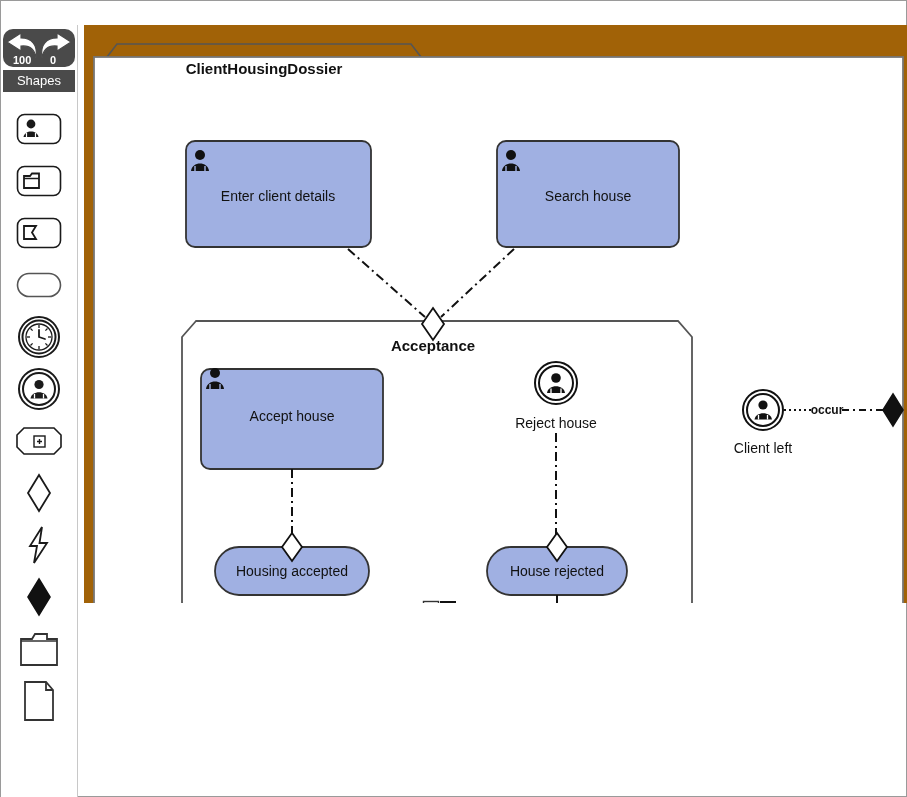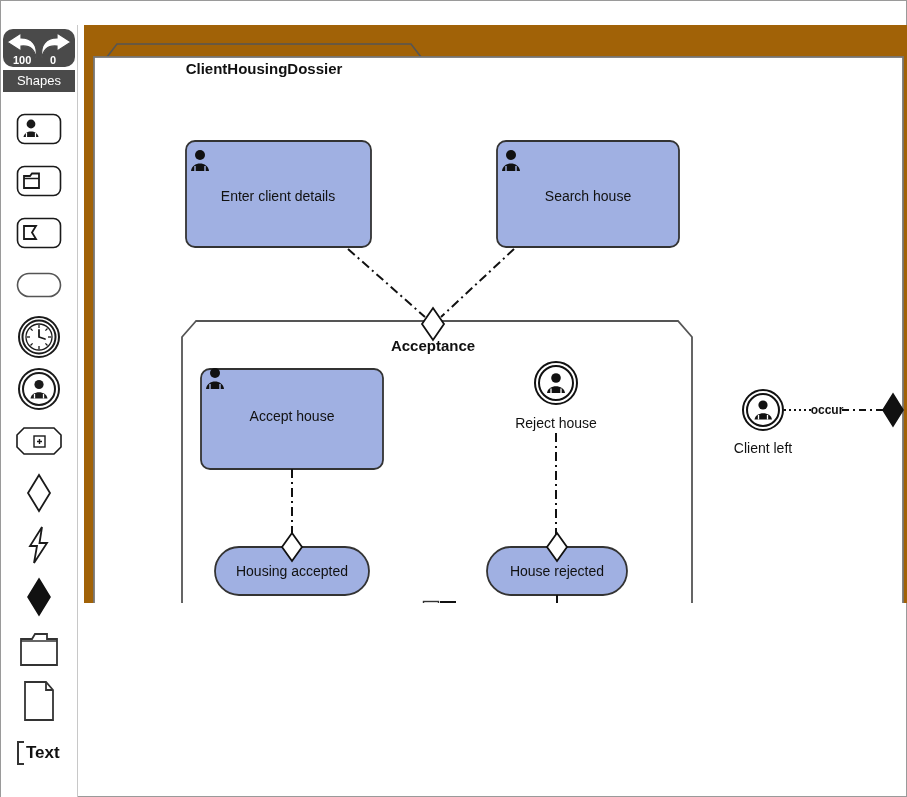--- a/index.html
+++ b/index.html
@@ -148,26 +148,20 @@
         </svg>
       </div>
 
       <div class="pal-item" style="top:578px;">
         <svg width="40" height="44" viewBox="0 0 40 44">
           <path d="M6 3 L27 3 L34 11 L34 41 L6 41 Z" fill="#fff" stroke="#333333" stroke-width="1.8"></path>
           <path d="M27 3 L27 11 L34 11" fill="none" stroke="#333333" stroke-width="1.8"></path>
         </svg>
       </div>
 
-      <div class="pal-item" style="top:630px;">
-        <svg width="56" height="30" viewBox="0 0 56 30">
-          <path d="M13 4 L7 4 L7 26 L13 26" fill="none" stroke="#333333" stroke-width="2"></path>
-          <text x="15" y="16" font-family="Liberation Sans, sans-serif" font-size="17" font-weight="bold" fill="#111111">Text</text>
-        </svg>
-      </div>
 
     </div>
   </div>
 
   <div class="canvas">
     <svg width="829" height="772" viewBox="0 0 829 772">
 
       <g>
         <path d="M23 32 L33 19 L327 19 L337 32" fill="none" stroke="#555555" stroke-width="1.6"></path>
         <rect x="10" y="32" width="809" height="604" fill="#ffffff" stroke="#777777" stroke-width="1.8"></rect>

